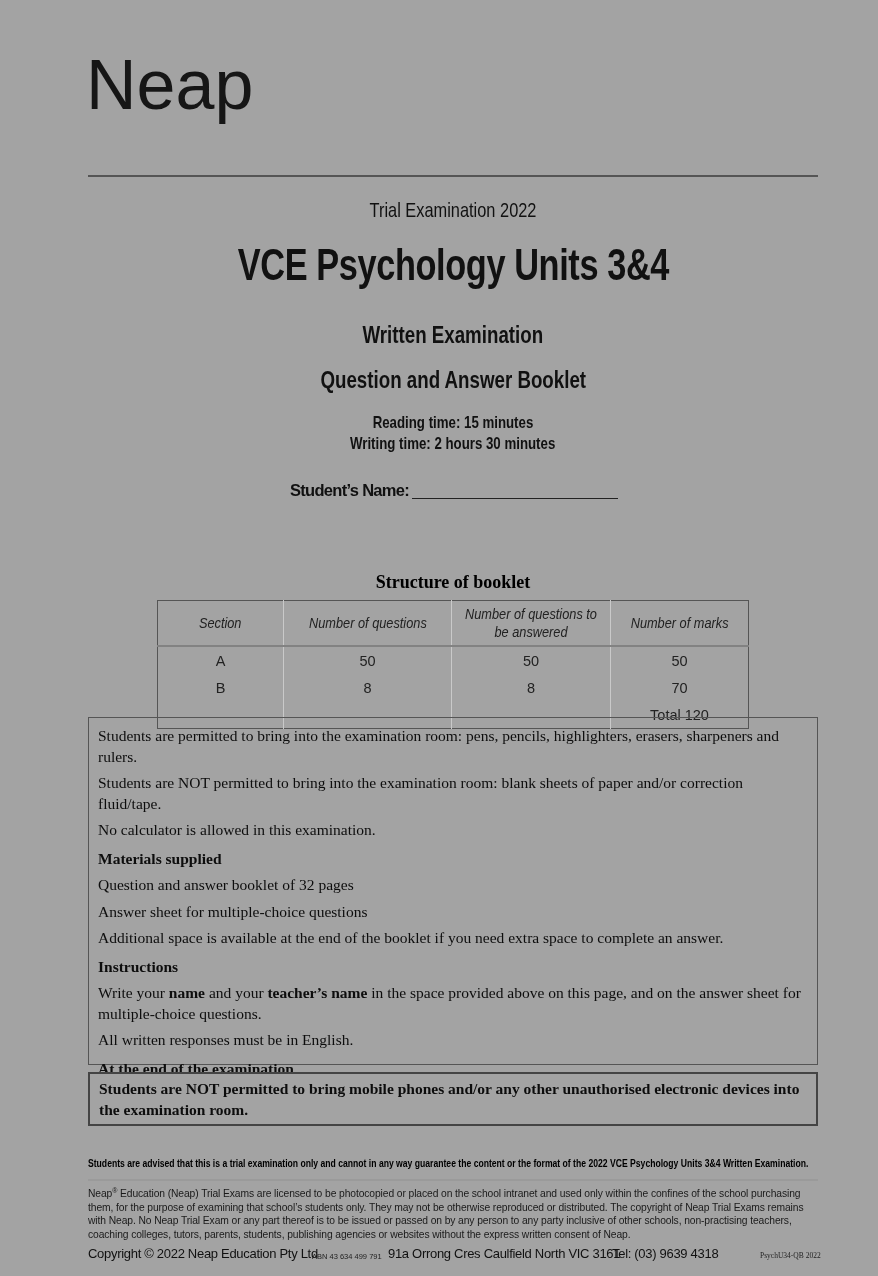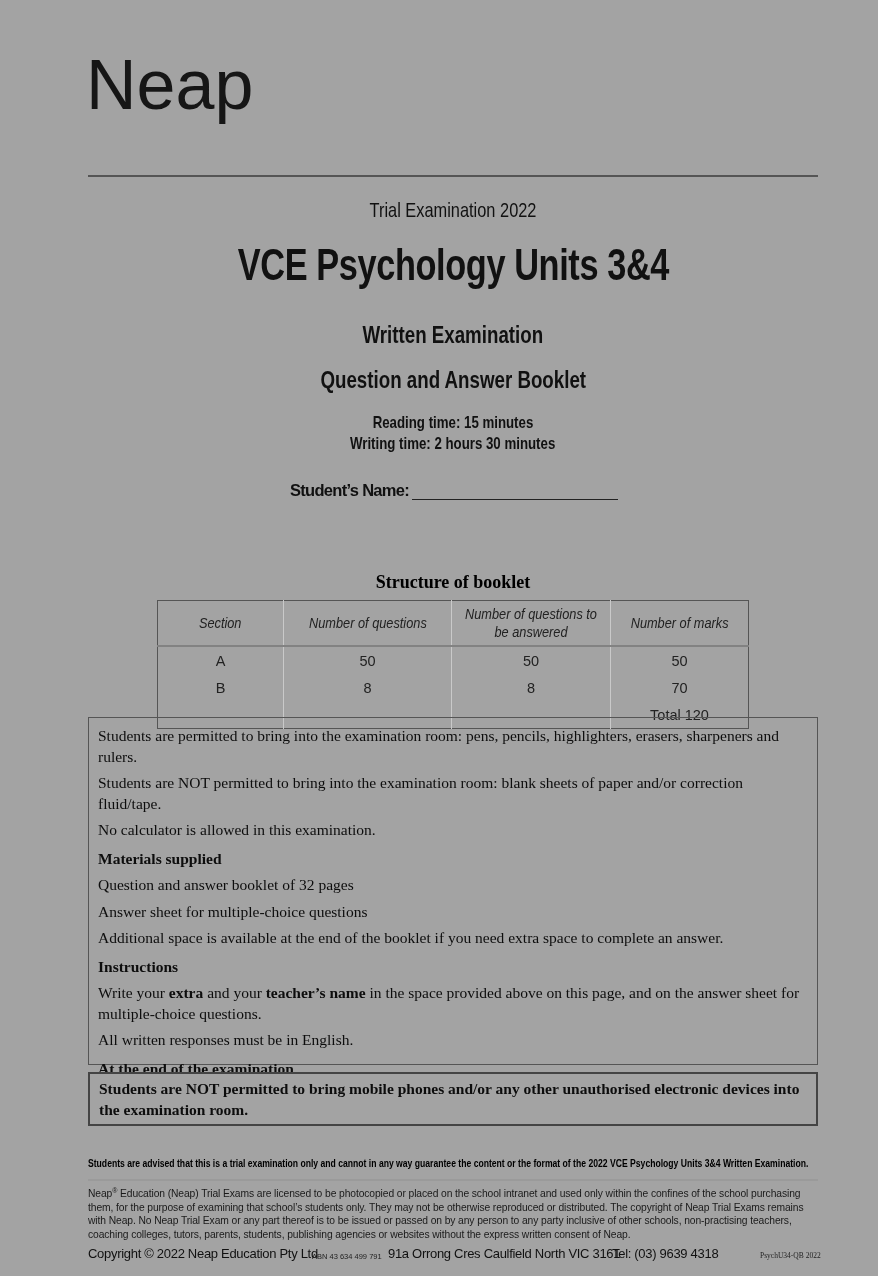--- a/index.html
+++ b/index.html
@@ -18,21 +18,21 @@
   .center-line{position:absolute;left:88px;width:730px;text-align:center;white-space:nowrap;}
   .cond{display:inline-block;transform:scaleX(0.78);transform-origin:50% 50%;white-space:nowrap;}
   .trial{top:198px;font-size:21px;font-weight:400;}
   .title{top:240px;font-size:44px;font-weight:700;letter-spacing:-0.5px;}
   .written{top:321px;font-size:24px;font-weight:700;}
   .qab{top:366px;font-size:24px;font-weight:700;}
   .reading{top:413px;font-size:17px;font-weight:700;}
   .writing{top:434px;font-size:17px;font-weight:700;}
 
   
-  .name-row{position:absolute;left:290px;width:328px;display:flex;align-items:center;}
+  .name-row{position:absolute;left:290px;width:328px;display:flex;align-items:flex-start;}
   .student{top:481px;}
   .teacher{top:532px;}
   .name-label{font-weight:700;font-size:16.5px;letter-spacing:-0.7px;white-space:nowrap;}
   .uline{flex:1;border-bottom:1.5px solid #222;margin-left:3px;height:17px;}
 
   
   .tbl-title{top:572px;font-family:"Liberation Serif",serif;font-weight:700;font-size:18px;color:#000;}
   table.structure{position:absolute;left:157px;top:600px;width:591px;height:113px;
         border-collapse:collapse;table-layout:fixed;font-size:14.5px;color:#222;
         border:1.5px solid #555;}
@@ -136,21 +136,21 @@
 
   <div class="box1">
     <p>Students are permitted to bring into the examination room: pens, pencils, highlighters, erasers, sharpeners and rulers.</p>
     <p>Students are NOT permitted to bring into the examination room: blank sheets of paper and/or correction fluid/tape.</p>
     <p>No calculator is allowed in this examination.</p>
     <p class="h">Materials supplied</p>
     <p>Question and answer booklet of 32 pages</p>
     <p>Answer sheet for multiple-choice questions</p>
     <p>Additional space is available at the end of the booklet if you need extra space to complete an answer.</p>
     <p class="h">Instructions</p>
-    <p><span>Write your </span><span class="b">extra</span><span> and your </span><span class="b">teacher’s name</span><span> in the space provided above on this page, and on the answer sheet for multiple-choice questions.</span></p>
+    <p><span>Write your </span><span class="b">name</span><span> and your </span><span class="b">teacher’s name</span><span> in the space provided above on this page, and on the answer sheet for multiple-choice questions.</span></p>
     <p>All written responses must be in English.</p>
     <p class="h">At the end of the examination</p>
   </div>
 
   <div class="box2">
     <span>Students are NOT permitted to bring mobile phones and/or any other unauthorised electronic devices into the examination room.</span>
   </div>
 
   <div class="advisory">Students are advised that this is a trial examination only and cannot in any way guarantee the content or the format of the 2022 VCE Psychology Units 3&amp;4 Written Examination.</div>
 

